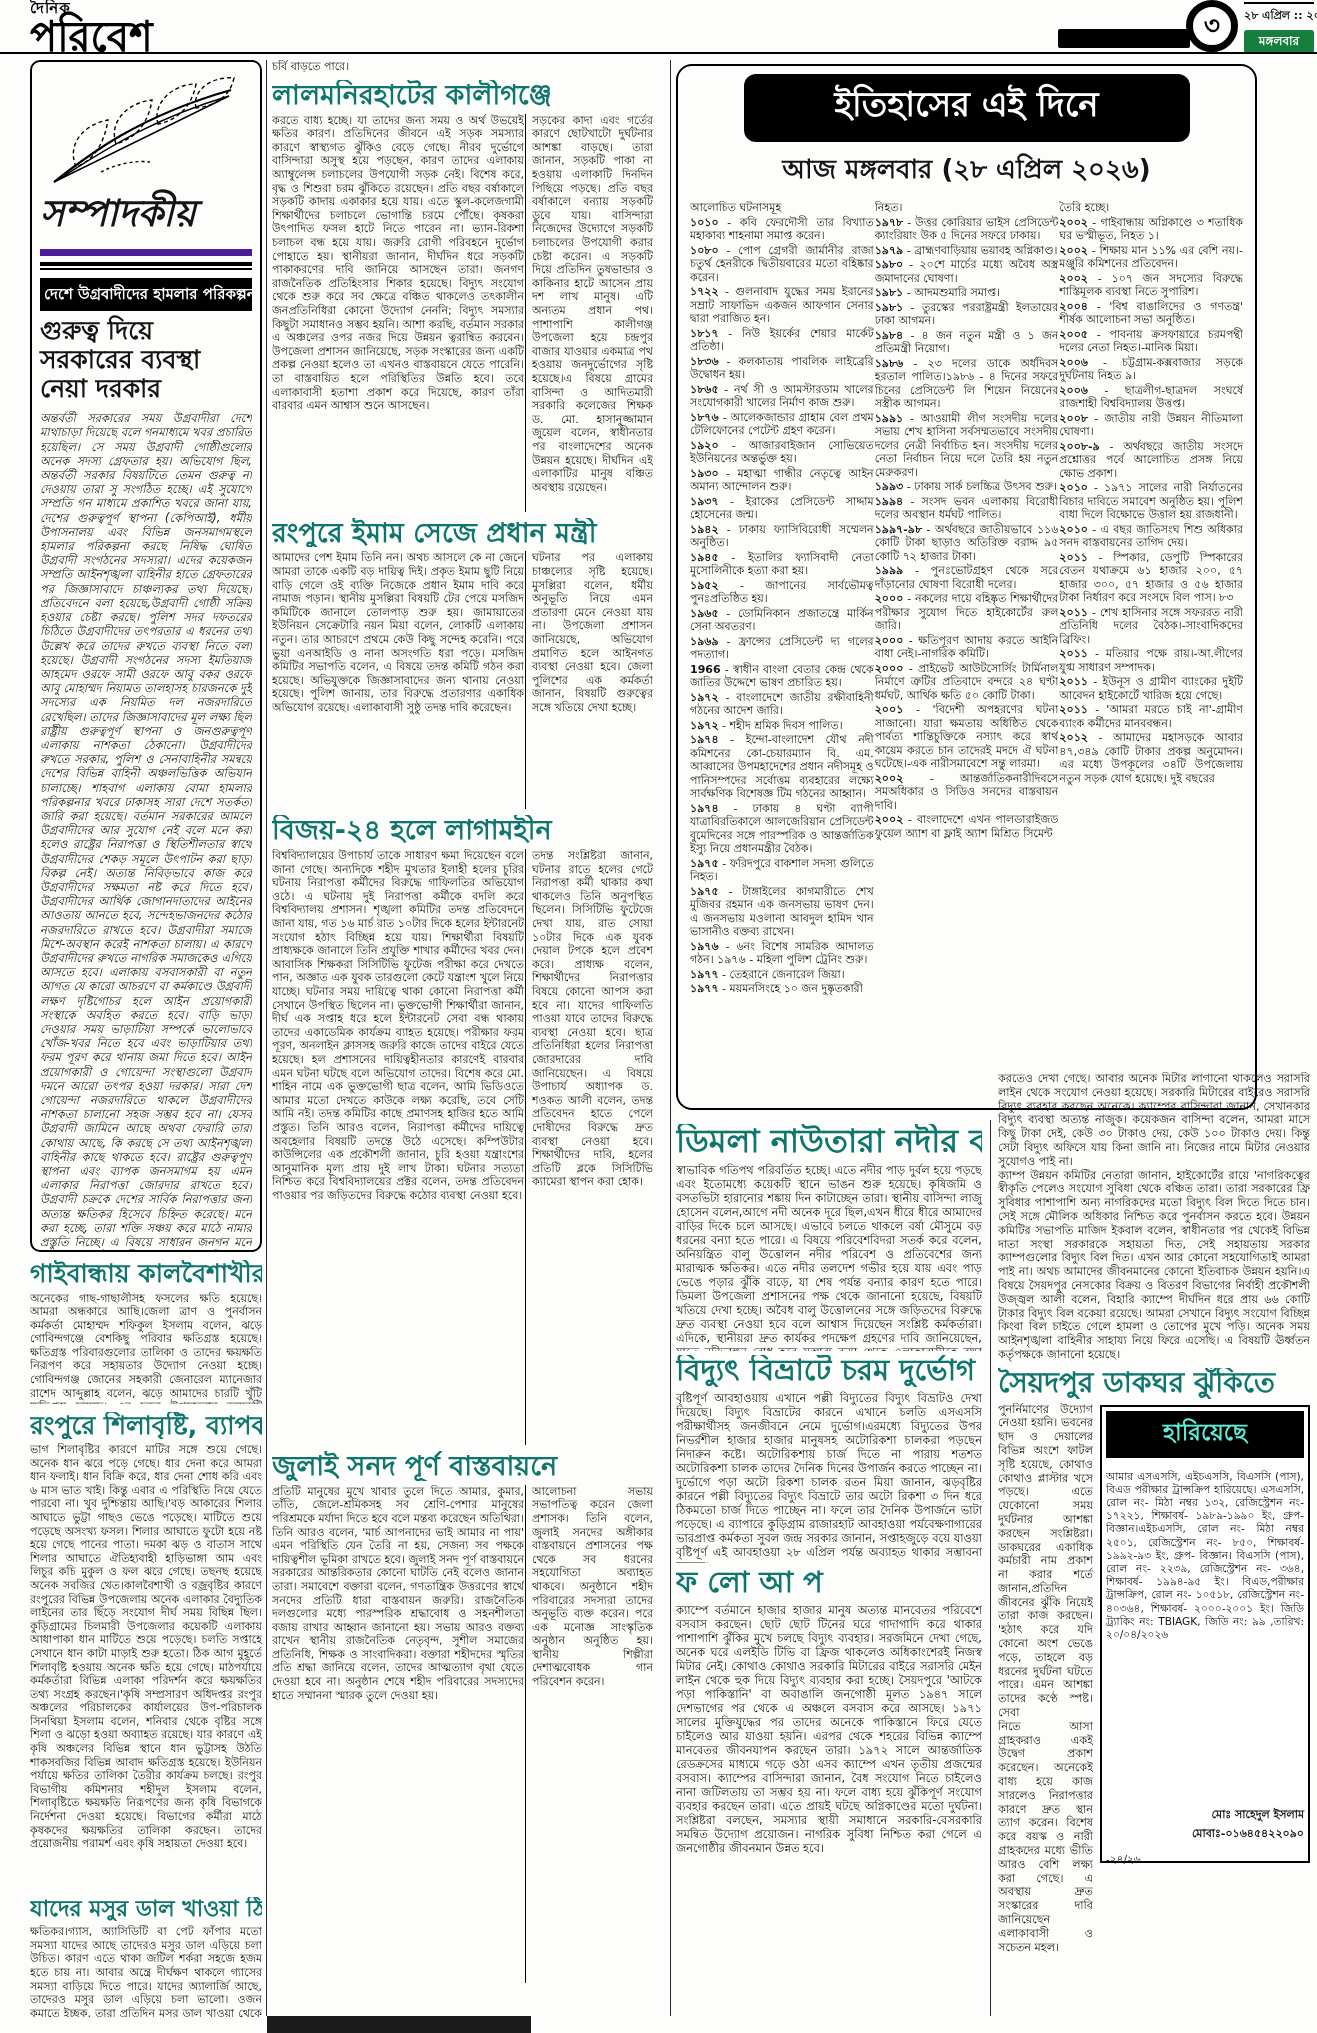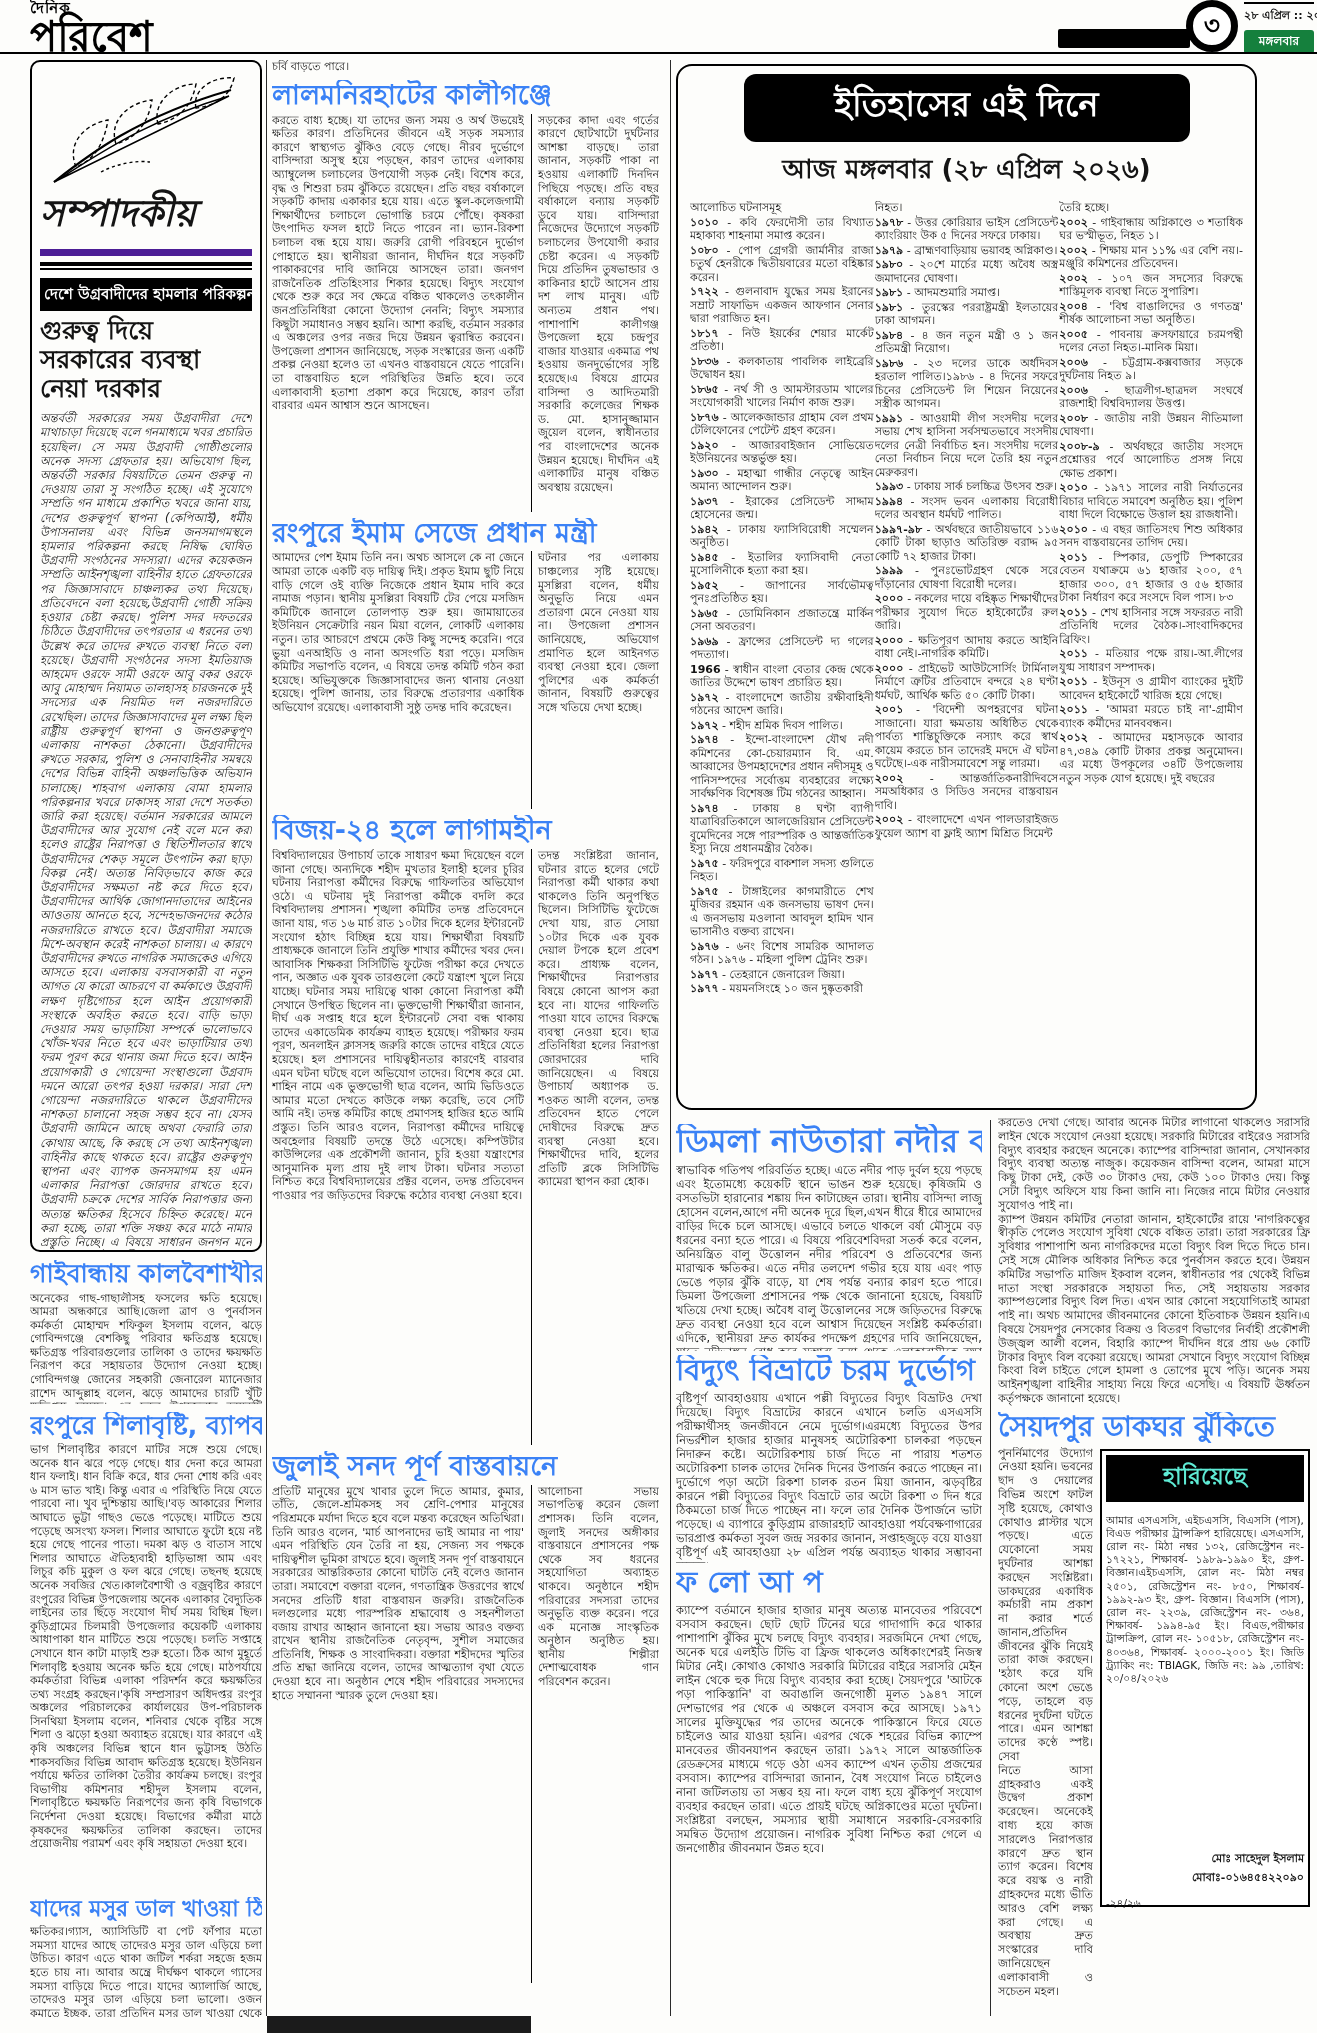--- a/index.html
+++ b/index.html
@@ -17,21 +17,21 @@
   .mh-stack { position:absolute; left:1244px; top:2px; width:70px; }
   .mh-date { border-top:2px solid #000; font-size:11px; font-weight:bold; text-align:center; padding-top:3px; white-space:nowrap; }
   .mh-day { margin-top:4px; background:#15803d; color:#fff; font-size:12px; font-weight:bold; text-align:center; border-radius:3px; padding:2px 0; }
   #mh-rule { position:absolute; left:0; top:52px; width:1317px; height:2px; background:#000; }
 
   
   .vrule { position:absolute; width:1px; background:#2a2a2a; }
 
   
   .bt { font-size:11px; line-height:13.6px; text-align:justify; overflow:hidden; }
-  .hl { font-weight:bold; color:#3b82f6; line-height:1.1; overflow:hidden; white-space:nowrap; }
+  .hl { font-weight:bold; color:#0f766e; line-height:1.1; overflow:hidden; white-space:nowrap; }
 
   
   #col1 { position:absolute; left:30px; top:60px; width:232px; }
   #edbox { border:2px solid #000; border-radius:10px; padding:8px 8px 6px 8px; height:1192px; overflow:hidden; }
   #quill { display:block; margin:2px auto 0 auto; }
   #ed-title { font-family:"DejaVu Serif","Liberation Serif",serif; font-style:italic; font-weight:bold; font-size:37px; text-align:left; border-bottom:7px solid #4c1d95; margin-top:-6px; padding-bottom:2px; }
   #ed-dr1 { height:4px; background:#000; margin-top:6px; }
   #ed-dr2 { height:2px; background:#000; margin-top:2px; }
   #ed-kicker { background:#000; color:#fff; font-size:15px; font-weight:bold; padding:4px 4px; margin-top:8px; white-space:nowrap; overflow:hidden; }
   #ed-head { font-size:25px; font-weight:bold; line-height:1.15; margin-top:6px; }
@@ -41,40 +41,40 @@
   #c1a1-body { height:112px; }
   #c1a2-body { height:446px; }
   #c1a3-body { height:92px; }
 
   
   #mid { position:absolute; left:272px; top:60px; width:392px; }
   #mid-tail { font-size:11px; line-height:14px; }
   .midart .hl { font-size:27px; margin:6px 0 4px 0; }
   .cols { display:flex; }
   .cl { width:252px; }
-  .cr { width:128px; border-left:1px solid #000; padding-left:6px; margin-left:7px; }
+  .cr { width:128px; border-left:1px solid #000; padding-left:6px; margin-left:1px; }
   #m1 .cols { height:398px; } #m2 .cols { height:258px; } #m3 .cols { height:596px; } #m4 .cols { height:498px; }
   #mid-strip { position:absolute; left:267px; top:2016px; width:264px; height:17px; background:#1b1b1b; }
 
   
   #histbox { position:absolute; left:676px; top:64px; width:581px; height:1046px; border:2.5px solid #000; border-radius:16px; padding:6px 12px; overflow:hidden; }
   #hist-title { width:446px; margin:2px auto 0 auto; background:#000; color:#fff; border-radius:12px; text-align:center; font-size:34px; font-weight:bold; padding:4px 0 7px 0; }
   #hist-sub { text-align:center; font-size:26px; font-weight:bold; margin-top:7px; }
   #hcols { display:flex; gap:1px; margin-top:8px; }
   .hcol { width:194px; font-size:11px; line-height:13.5px; text-align:justify; height:920px; overflow:hidden; }
   .hcol p.ev { margin:0 0 1px 0; }
   .hcol p.ev b { font-weight:bold; }
 
   
   #lowleft { position:absolute; left:676px; top:1120px; width:306px; }
   .lowart .hl { font-size:29px; margin:4px 0 4px 0; }
   #ll1-body { font-size:11.4px; line-height:14px; height:188px; }
   #ll2-body { font-size:11.4px; line-height:14px; height:172px; }
   #ll3-body { font-size:11.4px; line-height:14px; height:412px; }
-  #lowright { position:absolute; left:998px; top:1116px; width:312px; height:905px; overflow:hidden; }
+  #lowright { position:absolute; left:998px; top:1072px; width:312px; height:905px; overflow:hidden; }
   #lowright .bt { font-size:11.2px; line-height:13.8px; }
   #lr-head { font-size:28px; margin:6px 0 4px 0; }
   #lostad { float:right; width:210px; height:458px; border:2px solid #000; margin:2px 0 0 7px; padding:4px; background:#fff; }
   #lostad-title { background:#000; color:#5eead4; font-size:23px; font-weight:bold; text-align:center; padding:3px 0 5px 0; }
   #lostad-body { font-size:10.6px; line-height:13.2px; text-align:justify; margin-top:12px; height:330px; overflow:hidden; }
   #lostad-sign { font-size:11px; font-weight:bold; text-align:right; margin-top:6px; }
   #lostad-phone { font-size:11px; font-weight:bold; text-align:right; }
   #lostad-ref { font-size:10.5px; text-align:left; margin-top:8px; }
 </style>
 </head>

